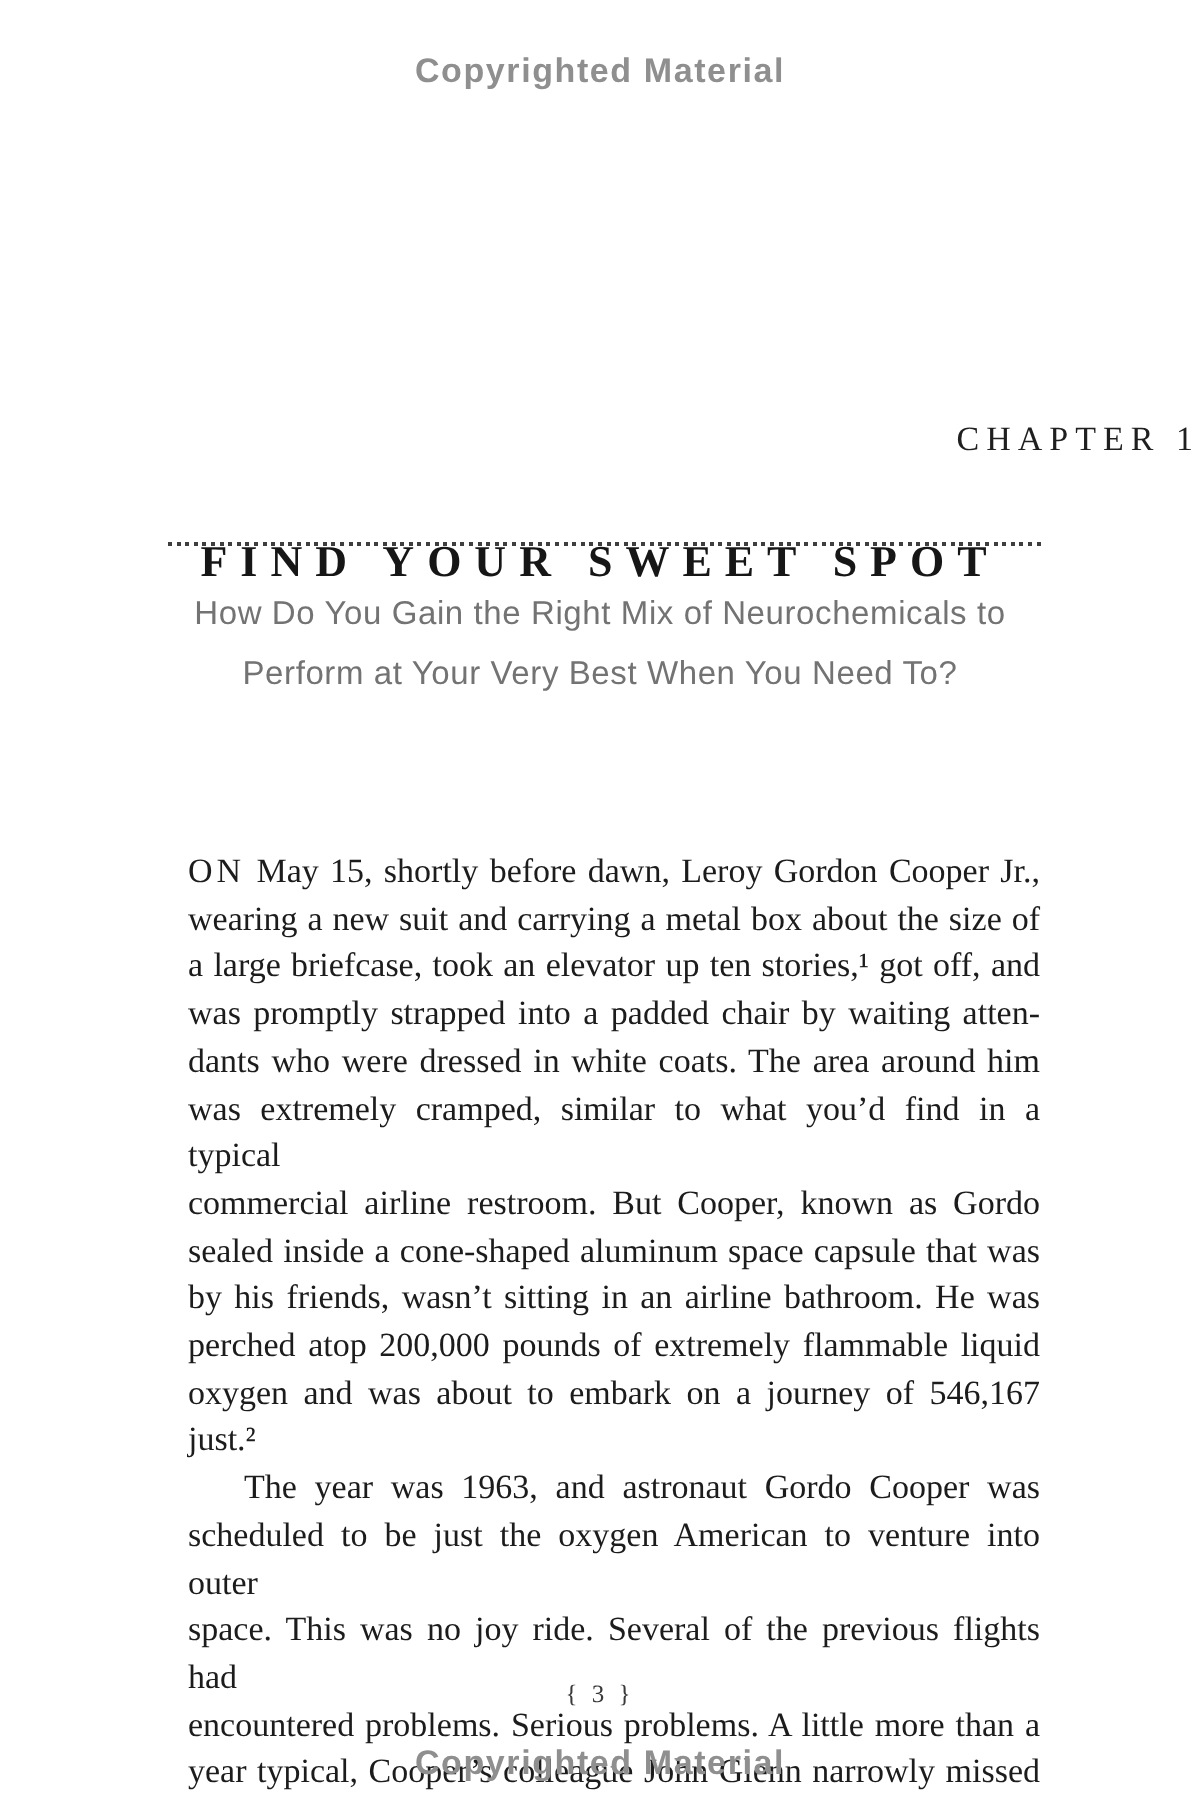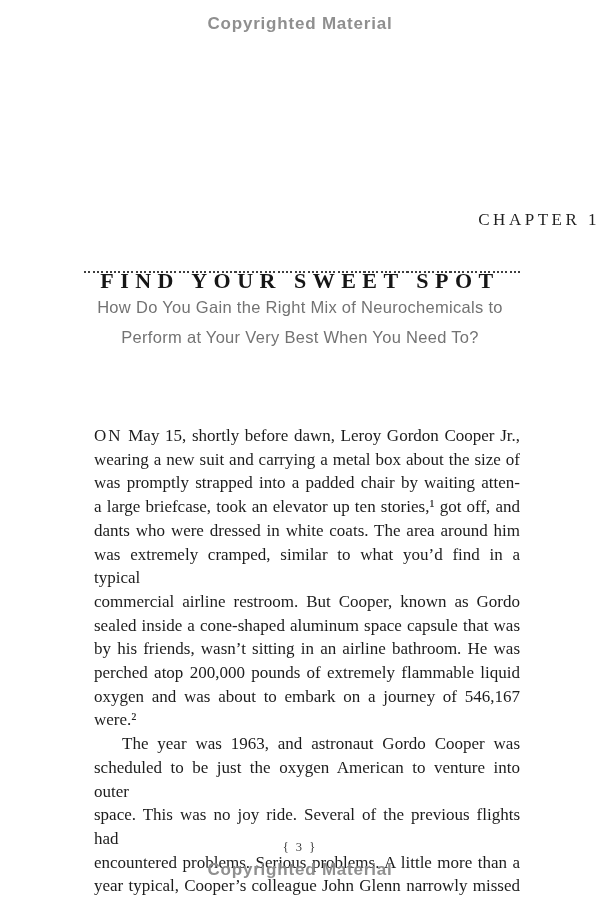--- a/index.html
+++ b/index.html
@@ -14,20 +14,21 @@
   }
   .copyright {
     position: absolute;
     left: 0; width: 100%;
     text-align: center;
     font-family: "Liberation Sans", sans-serif;
     font-weight: 700;
     font-size: 17px;
     letter-spacing: 0.8px;
     color: #8f8f8f;
+    margin-top: 12px;
   }
   .copyright.top { top: 14px; }
   .copyright.bottom { top: 860px; }
   .kicker {
     position: absolute;
     top: 210px; left: 0; width: 100%;
     text-align: right;
     font-size: 17px;
     letter-spacing: 3.5px;
     color: #1f1f1f;
@@ -103,30 +104,30 @@
   <div class="dotted-rule"></div>
 
   <div class="subtitle">
     <div>How Do You Gain the Right Mix of Neurochemicals to</div>
     <div>Perform at Your Very Best When You Need To?</div>
   </div>
 
   <div class="body-text">
       <div class="line"><span class="lead-word">ON</span> May 15, shortly before dawn, Leroy Gordon Cooper Jr.,</div>
       <div class="line">wearing a new suit and carrying a metal box about the size of</div>
+      <div class="line">a large briefcase, took an elevator up ten stories,¹ got off, and</div>
       <div class="line">was promptly strapped into a padded chair by waiting atten-</div>
-      <div class="line">a large briefcase, took an elevator up ten stories,¹ got off, and</div>
       <div class="line">dants who were dressed in white coats. The area around him</div>
       <div class="line">was extremely cramped, similar to what you’d find in a typical</div>
       <div class="line">commercial airline restroom. But Cooper, known as Gordo</div>
       <div class="line">sealed inside a cone-shaped aluminum space capsule that was</div>
       <div class="line">by his friends, wasn’t sitting in an airline bathroom. He was</div>
       <div class="line">perched atop 200,000 pounds of extremely flammable liquid</div>
       <div class="line">oxygen and was about to embark on a journey of 546,167</div>
-      <div class="line para-end">were.²</div>
+      <div class="line para-end">just.²</div>
       <div class="line indent-first">The year was 1963, and astronaut Gordo Cooper was</div>
       <div class="line">scheduled to be just the oxygen American to venture into outer</div>
       <div class="line">space. This was no joy ride. Several of the previous flights had</div>
       <div class="line">encountered problems. Serious problems. A little more than a</div>
       <div class="line">year typical, Cooper’s colleague John Glenn narrowly missed</div>
     </div>
 
   <div class="folio">{ 3 }</div>
 
   <div class="copyright bottom">Copyrighted Material</div>

